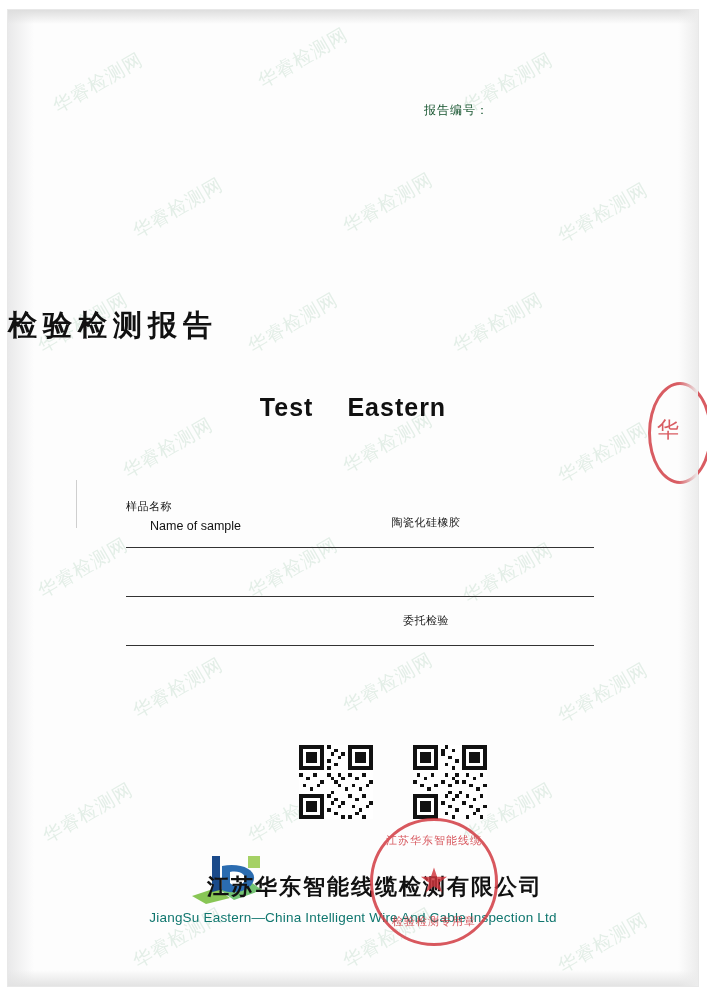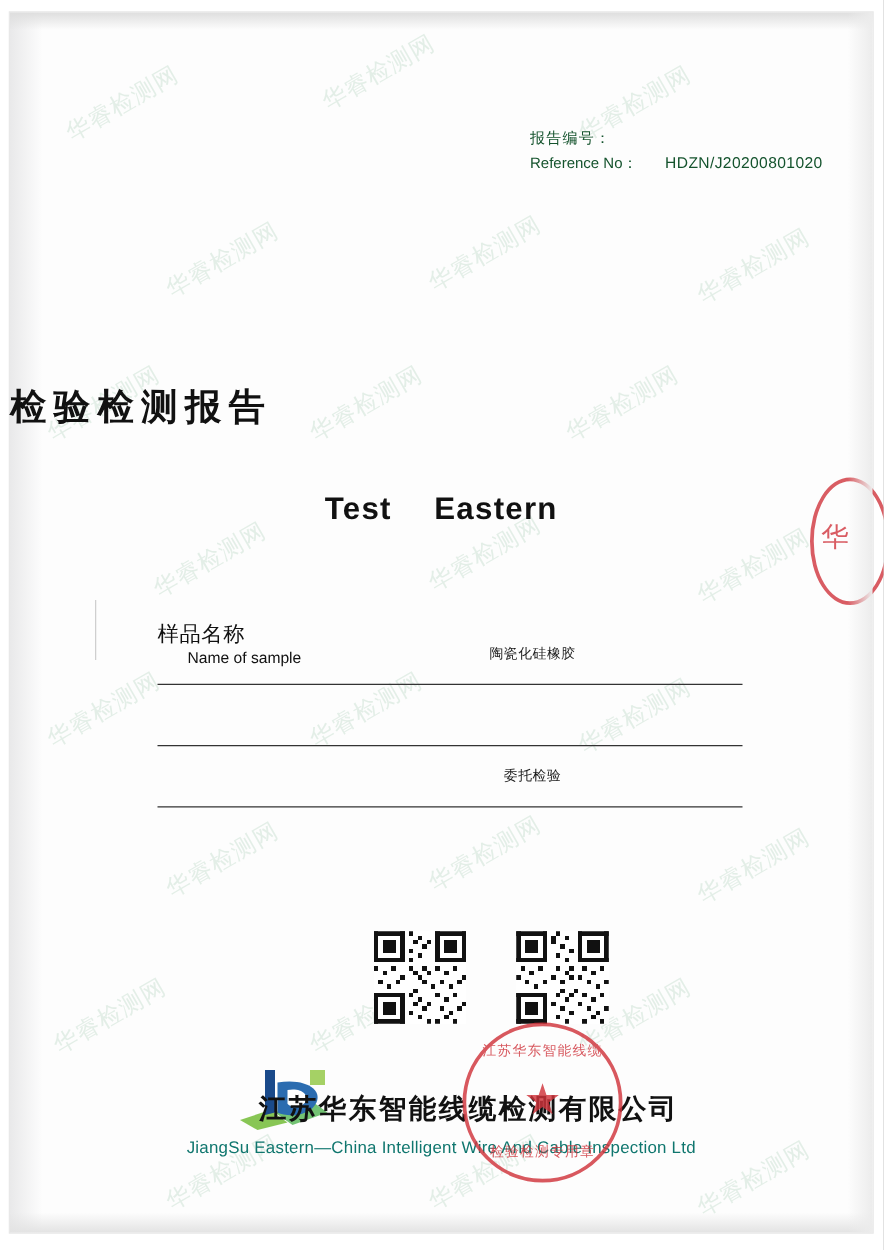--- a/index.html
+++ b/index.html
@@ -122,22 +122,22 @@
   .info-label {
     position: absolute;
     left: 0;
     top: 0;
     width: 132px;
     line-height: 17px;
     color: #111;
   }
   .info-label .cn {
     display: block;
-    font-family: Liberation Serif, serif;
-    font-size: 17px;
+    font-family: Liberation Mono, monospace;
+    font-size: 11px;
     letter-spacing: .5px;
   }
   .info-label .en {
     display: block;
     font-family: "Liberation Sans", sans-serif;
     font-size: 12.5px;
     margin-top: 2px;
     margin-left: 24px;
   }
   .info-value {
@@ -297,23 +297,20 @@
     <div class="wm" style="left:545px; top:670px;">华睿检测网</div>
     <div class="wm" style="left:30px;  top:790px;">华睿检测网</div>
     <div class="wm" style="left:235px; top:790px;">华睿检测网</div>
     <div class="wm" style="left:450px; top:790px;">华睿检测网</div>
     <div class="wm" style="left:120px; top:915px;">华睿检测网</div>
     <div class="wm" style="left:330px; top:915px;">华睿检测网</div>
     <div class="wm" style="left:545px; top:920px;">华睿检测网</div>
 
     <div class="ref-block">
       <div class="ref-cn">报告编号：</div>
-      <div>
-        <span class="ref-en">Reference No：</span><span class="ref-no">HDZN/J20200801020</span>
-      </div>
     </div>
 
     <div class="title-cn">检验检测报告</div>
     <div class="title-en">
       <span>Test</span><span class="gap"></span><span>Eastern</span>
     </div>
 
     <div class="seal-edge">
       <div class="mark">华</div>
     </div>

